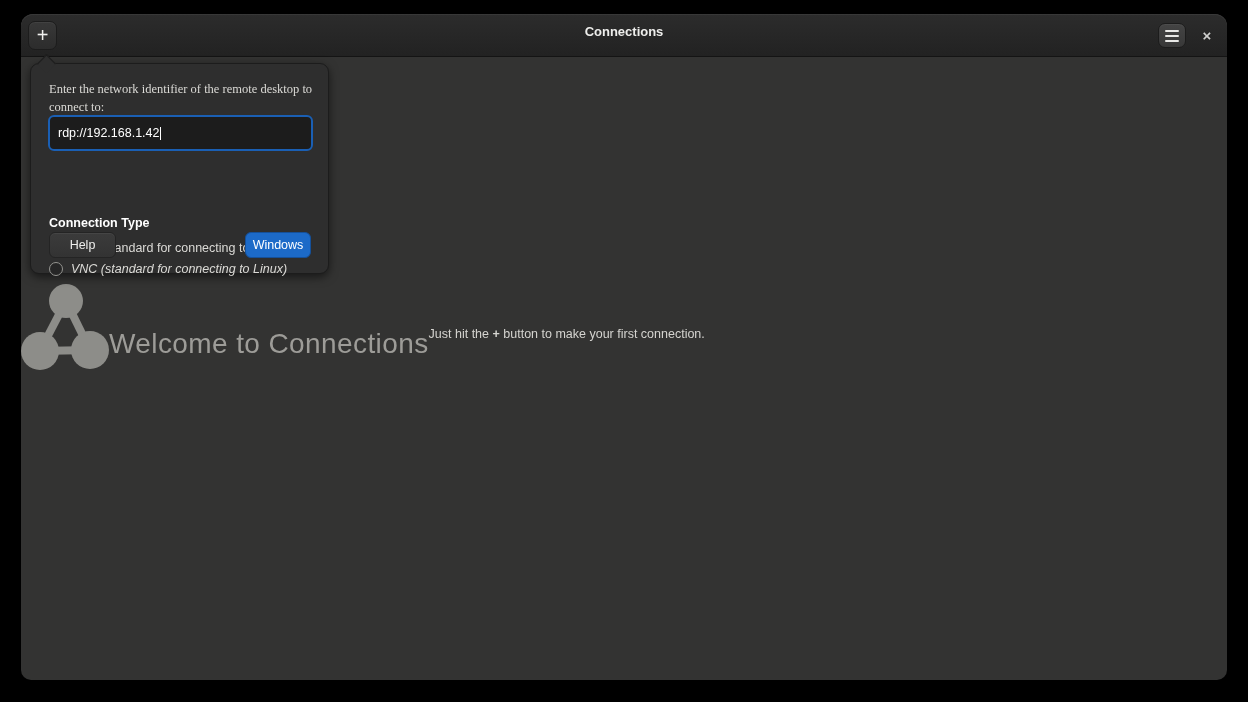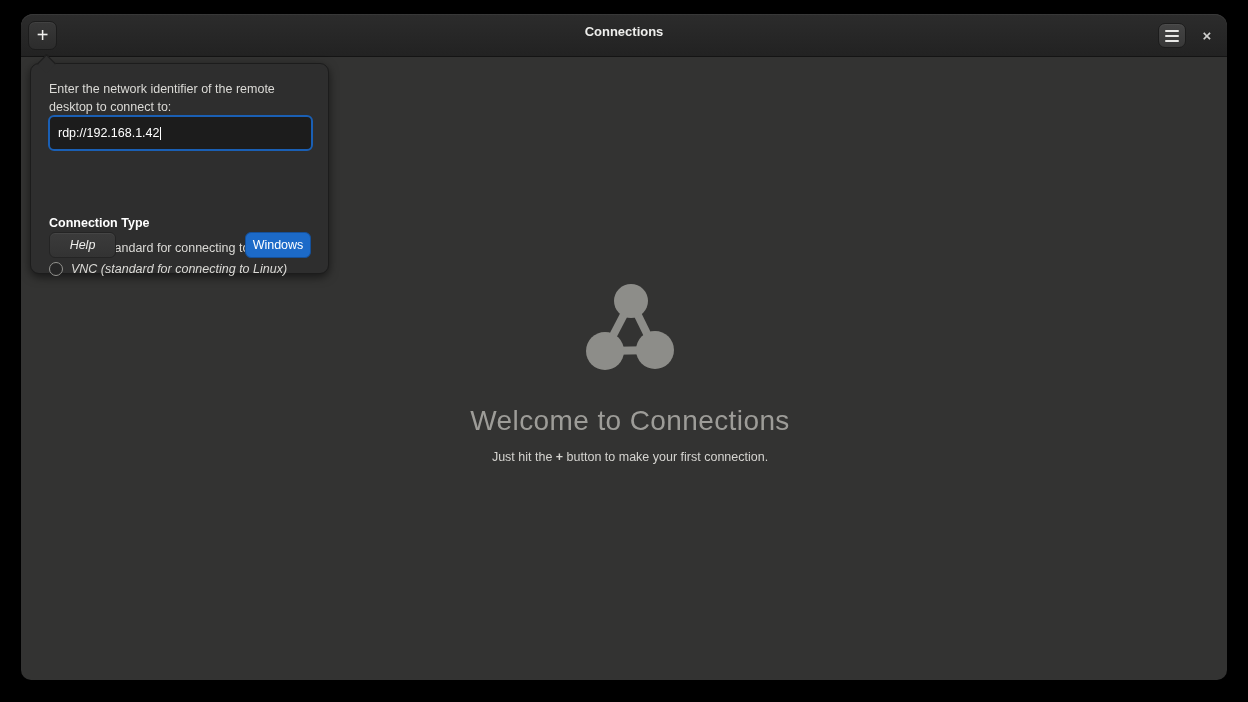--- a/index.html
+++ b/index.html
@@ -38,56 +38,56 @@
     background:linear-gradient(#444444,#383838);}
   .hamburger{display:flex; flex-direction:column; gap:3px;}
   .hamburger i{display:block; width:14px; height:2px; background:#e8e8e6; border-radius:1px;}
   .close-btn{position:absolute; right:8px; top:9px; width:24px; height:24px;
     display:flex; align-items:center; justify-content:center; cursor:pointer;
     background:transparent; border:none;}
   .close-btn .x{font-size:15px; color:#cfcfcd; line-height:1; font-weight:700;}
 
   
   .empty-state{position:absolute; left:0; top:269px; width:100%;
-    display:flex; flex-direction:column; align-items:center;padding-left:12px;}
+    display:flex; flex-direction:row; align-items:center;}
   .welcome-title{margin-top:34px; font-size:28px; font-weight:300;
     color:#9d9c98; letter-spacing:.4px;}
   .welcome-sub{margin-top:13px; font-size:12.5px; color:#d5d4d0;}
   .welcome-sub .plus-b{font-weight:700;}
 
   
   .popover{position:absolute; left:9px; top:49px; width:299px; height:211px;
     background:var(--popover-bg); border:1px solid #1c1c1c; border-radius:9px;
     box-shadow:0 3px 10px rgba(0,0,0,.55); z-index:5;}
   .popover-arrow{position:absolute; top:-7px; left:9px; width:13px; height:13px;
     background:var(--popover-bg); border-left:1px solid #1c1c1c; border-top:1px solid #1c1c1c;
     transform:rotate(45deg);}
   .prompt{position:absolute; left:18px; top:16px; width:270px;
-    font-size:12.5px; line-height:1.45; color:#dbdad6;}
+    font-size:12.5px; line-height:1.45; color:#dbdad6;font-family:Liberation Serif, serif;}
   .entry{position:absolute; left:17px; top:51px; width:265px; height:25px;
     background:#1c1c1c; border:2px solid var(--entry-focus); border-radius:6px;
     display:flex; align-items:center; padding:16px 8px; cursor:text;}
   .entry .val{font-size:12.5px; color:#ffffff; white-space:pre;}
   .caret{display:inline-block; width:1px; height:13px; background:#ffffff; margin-left:1px;}
   .section-title{position:absolute; left:18px; top:157px; font-size:12.5px;
     font-weight:700; color:#ffffff; top:152px;}
   .opt{position:absolute; left:18px; display:flex; align-items:center; gap:8px; cursor:pointer;}
   .opt-1{top:177px;} .opt-2{top:198px;font-style:italic;}
   .radio{width:14px; height:14px; border-radius:50%; flex:0 0 auto; position:relative;}
   .radio.on{background:var(--radio-selected); border:1px solid #1e5aa5;}
   .radio.on::after{content:""; position:absolute; left:4px; top:4px; width:4px; height:4px;
     border-radius:50%; background:#fff;}
   .radio.off{background:#262626; border:1px solid #949490;}
   .opt .opt-label{font-size:12.5px; color:#dbdad6;}
   .pop-btn{position:absolute; top:168px; height:26px; border-radius:6px;
     display:flex; align-items:center; justify-content:center;
     font-size:12.5px; cursor:pointer;}
   .help-btn{left:18px; width:67px; background:linear-gradient(#3b3b3b,#333333);
     border:1px solid #242424; color:#ededeb;
-    box-shadow:inset 0 1px 0 rgba(255,255,255,.05);font-style:italic;}
+    box-shadow:inset 0 1px 0 rgba(255,255,255,.05);}
   .connect-btn{right:17px; width:66px; background:var(--accent-blue);
     border:1px solid #155099; color:#ffffff;}
 </style>
 </head>
 <body>
 
 <div class="stage">
   <div class="window">
 
     <header class="titlebar">

